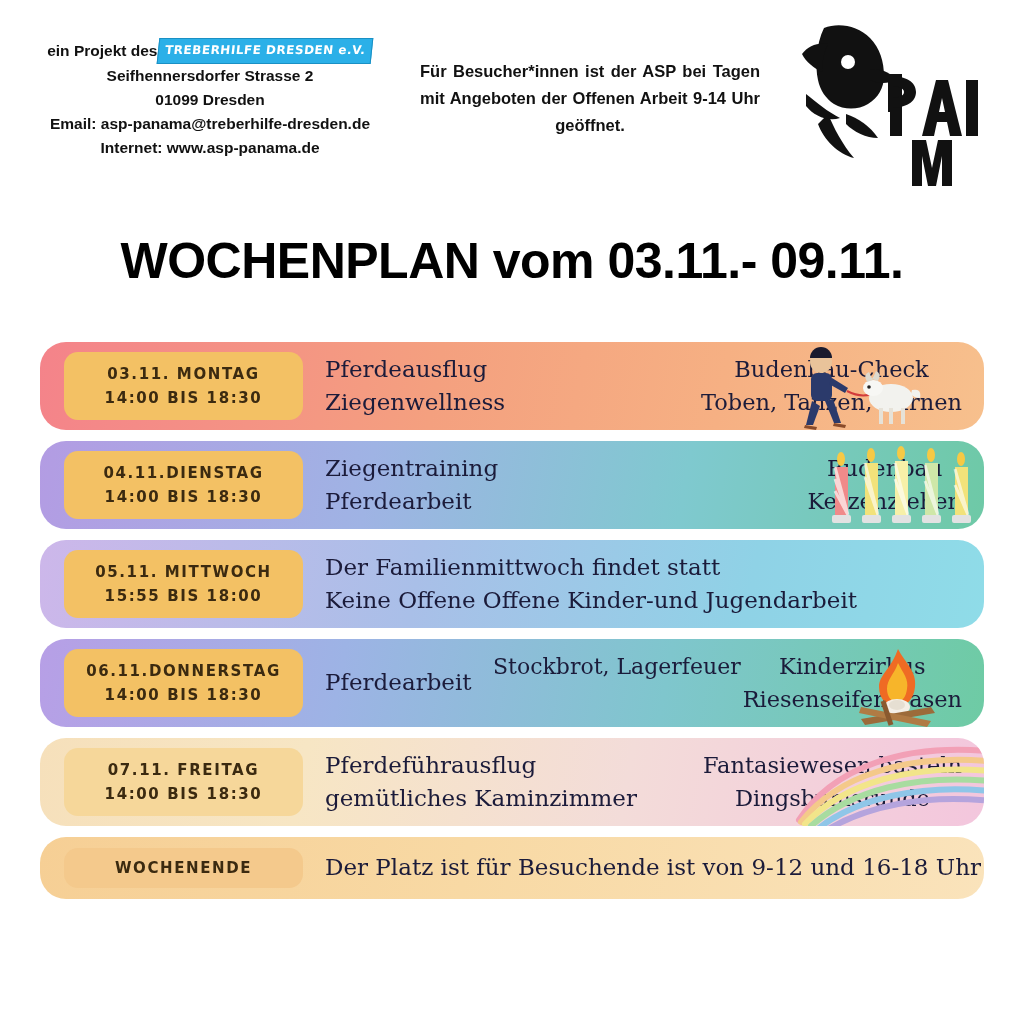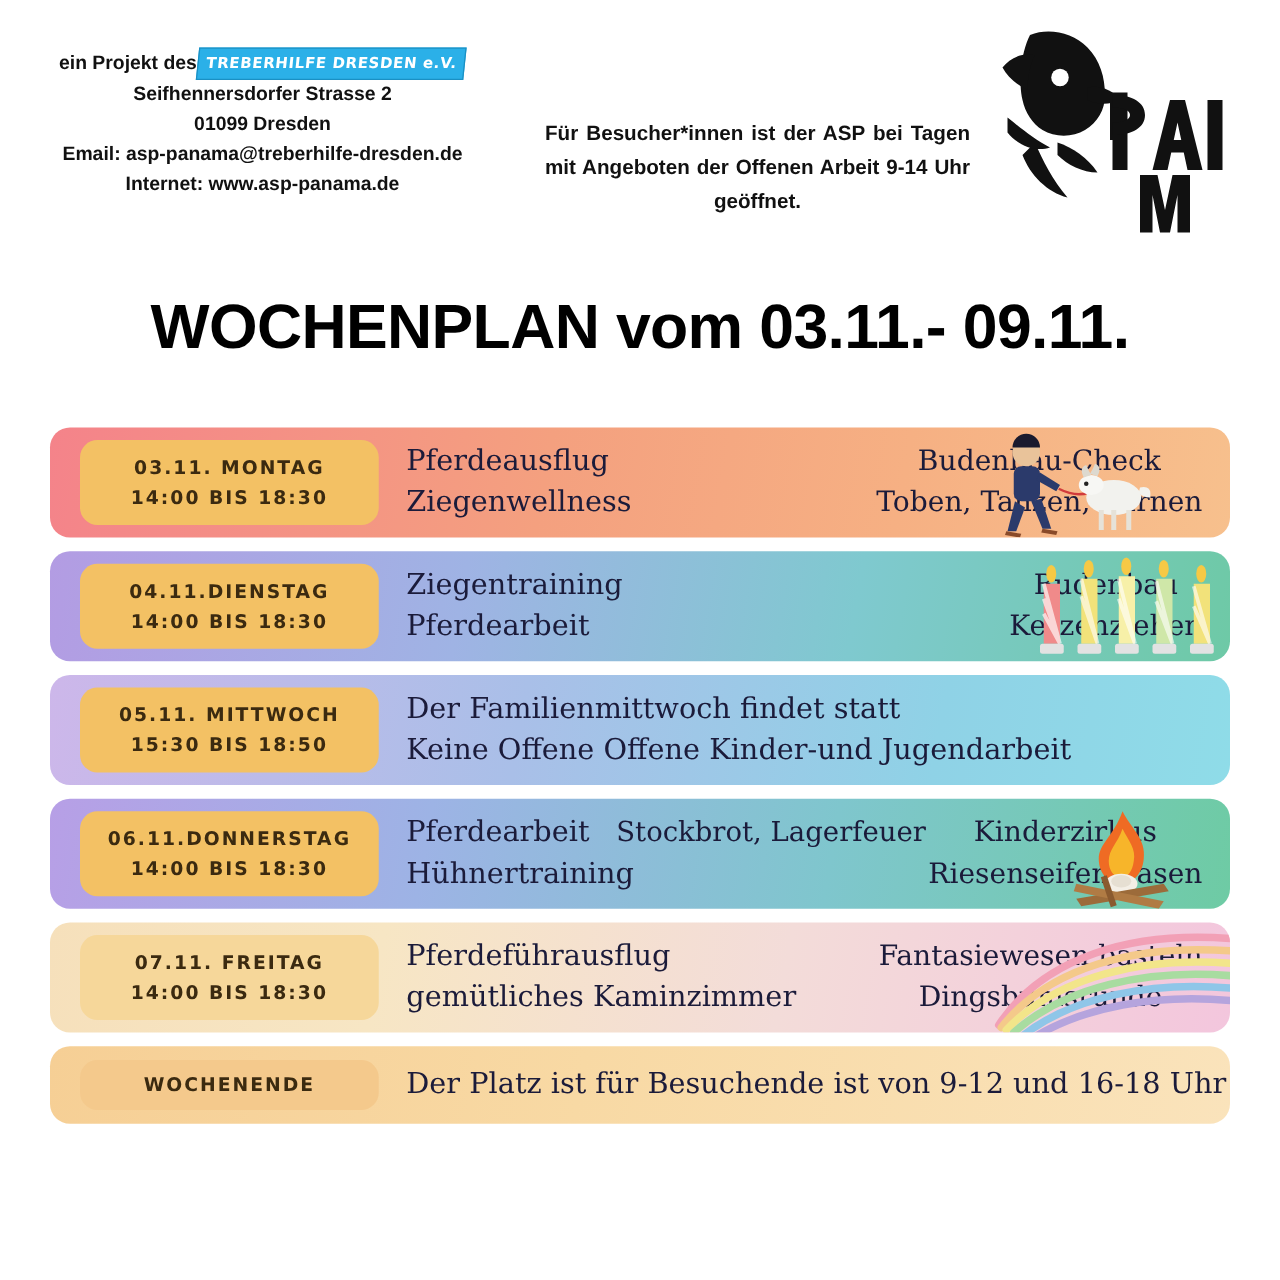--- a/index.html
+++ b/index.html
@@ -37,29 +37,28 @@
     font-size:12px;
     font-weight:bold;
     letter-spacing:0.5px;
     padding:2px 6px 3px 6px;
     border:1px solid #1a90c4;
     font-family:"DejaVu Sans", sans-serif;
     transform:skewX(-6deg);
   }
   .notice{
     position:absolute;
-    left:436px;top:58px;
+    left:420px;top:58px;
     width:340px;
     text-align:justify;
     text-align-last:center;
     font-size:16.5px;
     font-weight:bold;
     line-height:1.65;
     color:#111;
-    margin-top:36px;
   }
   .panama-logo{
     position:absolute;
     right:40px;top:18px;
     width:200px;height:175px;
   }
   .panama-logo svg{width:100%;height:100%;display:block;}
 
   
   .title{
@@ -74,21 +73,21 @@
   }
 
   
   .plan{
     position:absolute;
     left:40px;top:342px;
     width:944px;
   }
   .row{
     position:relative;
-    border-radius:16px;
+    border-radius:26px;
     margin-bottom:11px;
     display:flex;
     align-items:center;
     overflow:hidden;
   }
   .row.r-mon{height:88px;background:linear-gradient(100deg,#f4838a 0%,#f4a07f 42%,#f6b083 72%,#f7c08d 100%);}
   .row.r-die{height:88px;background:linear-gradient(100deg,#b39ce3 0%,#9fb3e4 35%,#7fc9cf 68%,#6ec9a6 100%);}
   .row.r-mit{height:88px;background:linear-gradient(100deg,#cdb7ea 0%,#a9bfe8 40%,#8fd2e6 75%,#8fdce8 100%);}
   .row.r-don{height:88px;background:linear-gradient(100deg,#b79fe6 0%,#9db3e5 32%,#7fc6cd 66%,#6ecba4 100%);justify-content:space-between;}
   .row.r-fre{height:88px;background:linear-gradient(100deg,#f6e0bb 0%,#f7e6c4 28%,#f3dcd9 62%,#f3c6dd 100%);}
@@ -303,39 +302,38 @@
       <div class="col-right">
         <div>Budenbau</div>
         <div>Kerzenziehen</div>
       </div>
     </div>
   </div>
 
   <div class="row r-mit">
     <div class="daybox">
       <div>05.11. MITTWOCH</div>
-      <div>15:30 BIS 18:50</div>
+      <div>15:55 BIS 18:00</div>
     </div>
     <div class="texts">
       <div class="col-wide">
         <div>Der Familienmittwoch findet statt</div>
         <div>Keine Offene Offene Kinder-und Jugendarbeit</div>
       </div>
     </div>
   </div>
 
   <div class="row r-don">
     <div class="daybox">
       <div>06.11.DONNERSTAG</div>
       <div>14:00 BIS 18:30</div>
     </div>
     <div class="texts">
       <div class="col-left">
         <div>Pferdearbeit</div>
-        <div>Hühnertraining</div>
       </div>
       <div class="col-mid" style="top:12px;">
         <div>Stockbrot, Lagerfeuer</div>
       </div>
       <div class="art art-fire">
         <svg viewBox="0 0 110 84" xmlns="http://www.w3.org/2000/svg">
           <path d="M55 4 C62 18 74 26 72 42 C71 54 63 62 54 62 C44 62 36 54 36 42 C36 30 48 24 55 4 Z" fill="#ef6b24"></path>
           <path d="M55 18 C60 28 66 34 64 44 C63 52 59 57 54 57 C48 57 44 51 44 44 C44 34 51 30 55 18 Z" fill="#f7b52a"></path>
           <ellipse cx="54" cy="62" rx="13" ry="8" fill="#f4efe6"></ellipse>
           <ellipse cx="54" cy="60" rx="8" ry="5" fill="#e6dfd2"></ellipse>

